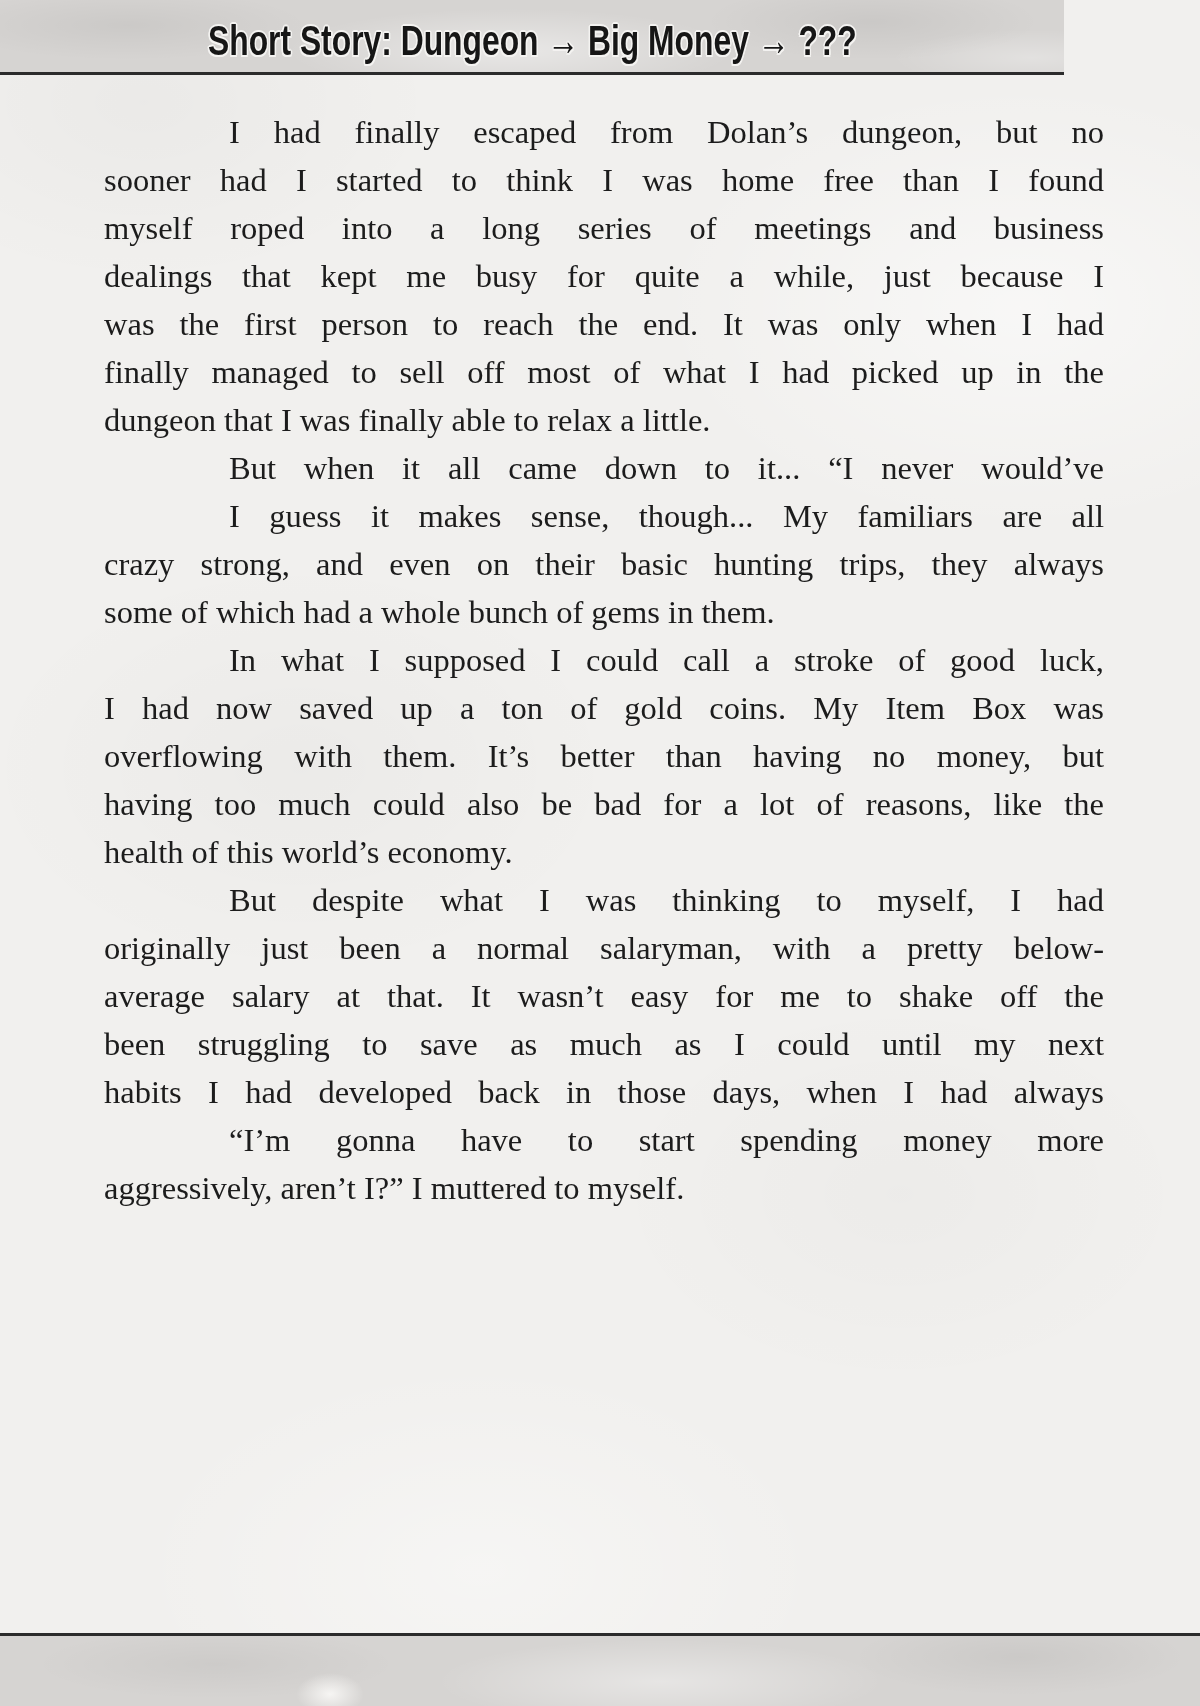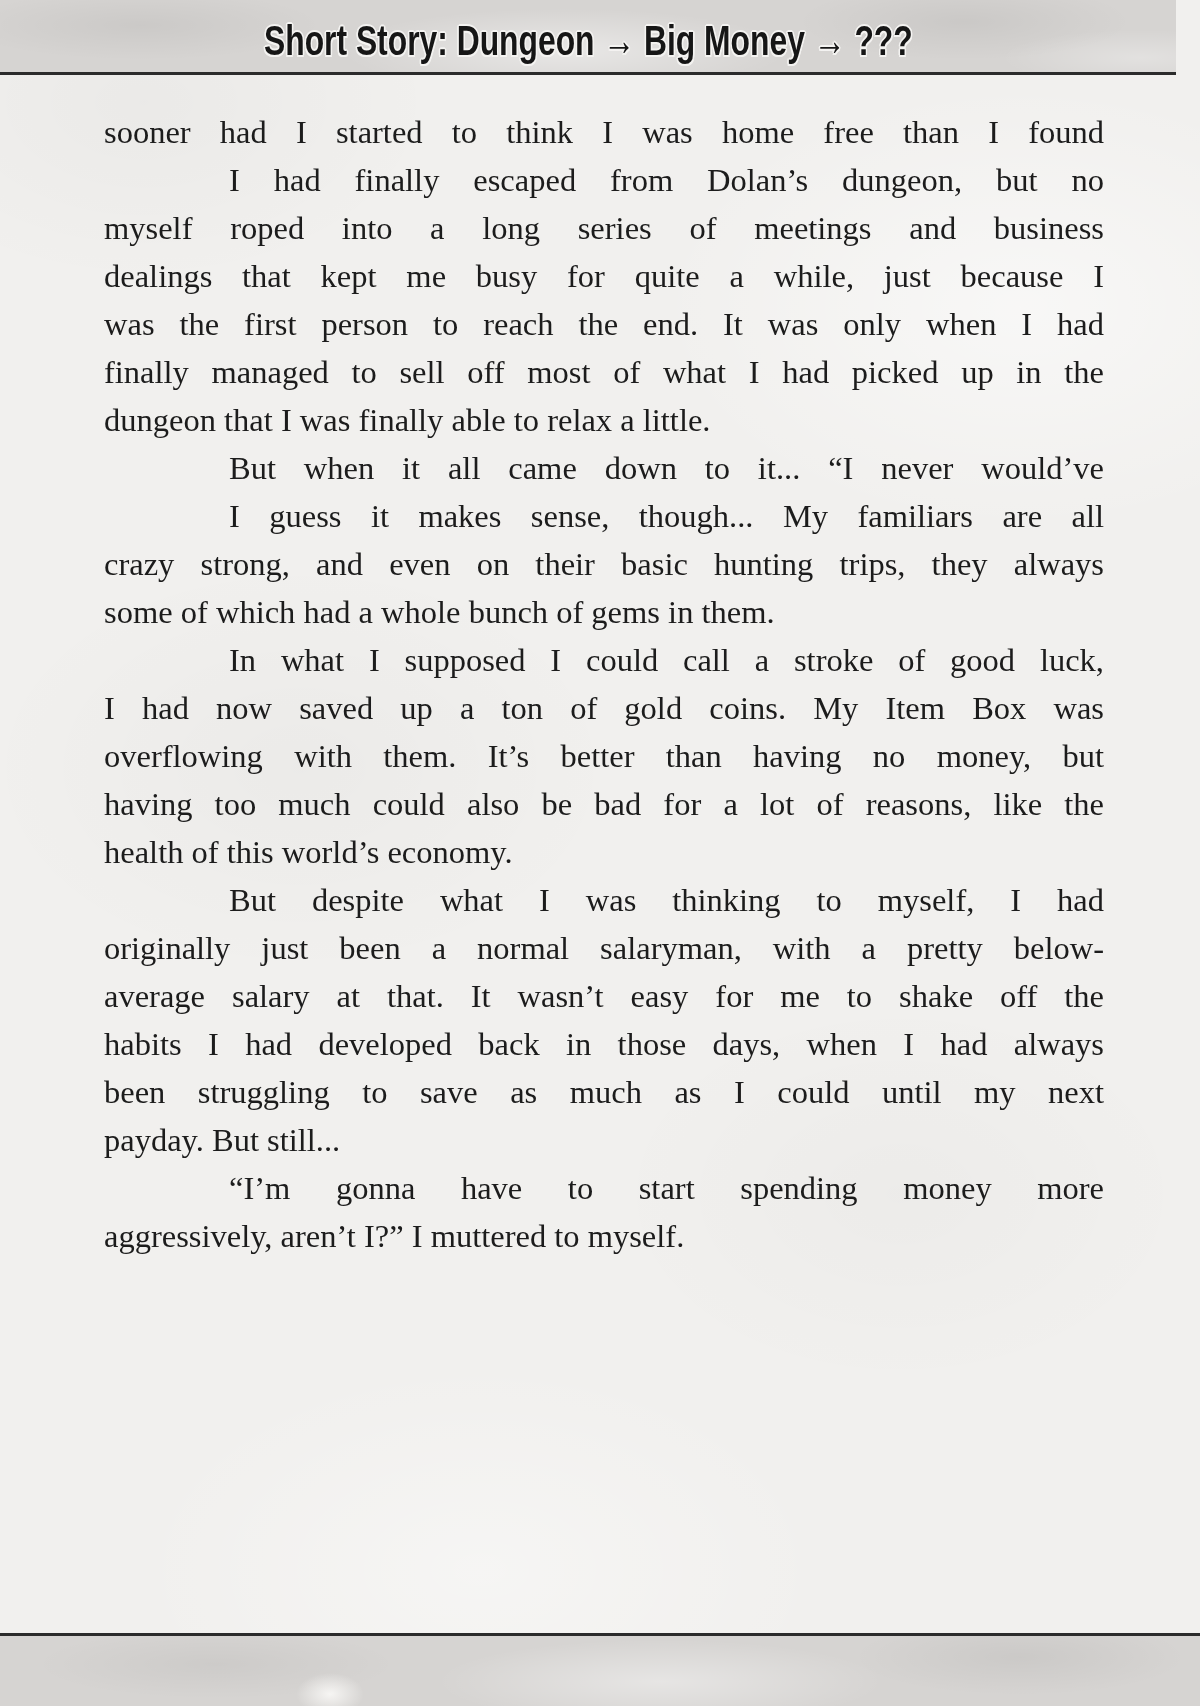--- a/index.html
+++ b/index.html
@@ -17,21 +17,21 @@
       radial-gradient(ellipse 420px 260px at 12% 6%, rgba(0,0,0,0.028), transparent 70%),
       radial-gradient(ellipse 520px 320px at 85% 18%, rgba(255,255,255,0.5), transparent 70%),
       radial-gradient(ellipse 460px 300px at 25% 45%, rgba(0,0,0,0.022), transparent 70%),
       radial-gradient(ellipse 420px 280px at 75% 70%, rgba(0,0,0,0.02), transparent 70%),
       radial-gradient(ellipse 500px 300px at 40% 92%, rgba(255,255,255,0.35), transparent 70%),
       var(--page-bg, #f1f0ee);
   }
   .header-band {
     position: absolute;
     top: 0; left: 0;
-    width: 1176px;
+    width: 1064px;
     height: 72px;
     border-bottom: 3px solid var(--rule, #2b2b2b);
     display: flex;
     align-items: center;
     justify-content: center;
     background:
       radial-gradient(ellipse 260px 50px at 12% 35%, rgba(0,0,0,0.05), transparent 70%),
       radial-gradient(ellipse 320px 60px at 48% 70%, rgba(255,255,255,0.45), transparent 70%),
       radial-gradient(ellipse 240px 55px at 82% 30%, rgba(0,0,0,0.055), transparent 70%),
       radial-gradient(ellipse 200px 40px at 97% 80%, rgba(255,255,255,0.3), transparent 70%),
@@ -98,22 +98,22 @@
 <body>
 
 <div class="page" style="--band-gray: #d6d4d2; --page-bg: #f1f0ee; --rule: #2b2b2b; --text: #1c1c1c; --title-color: #161616;">
   <div class="header-band">
     <div class="chapter-title">Short Story: Dungeon → Big Money → ???</div>
   </div>
 
   <div class="body-area">
     <div class="text-block" id="text-block">
         <div class="paragraph">
+          <div class="line indent"><span class="seg">I had finally escaped from Dolan’s dungeon, but no</span></div>
           <div class="line"><span class="seg">sooner had I started to think I was home free than I found</span></div>
-          <div class="line indent"><span class="seg">I had finally escaped from Dolan’s dungeon, but no</span></div>
           <div class="line"><span class="seg">myself roped into a long series of meetings and business</span></div>
           <div class="line"><span class="seg">dealings that kept me busy for quite a while, just because I</span></div>
           <div class="line"><span class="seg">was the first person to reach the end. It was only when I had</span></div>
           <div class="line"><span class="seg">finally managed to sell off most of what I had picked up in the</span></div>
           <div class="line last"><span class="seg">dungeon that I was finally able to relax a little.</span></div>
         </div>
         <div class="paragraph">
           <div class="line indent"><span class="seg">But when it all came down to it... “I never would’ve</span></div>
         </div>
         <div class="paragraph">
@@ -125,23 +125,22 @@
           <div class="line indent"><span class="seg">In what I supposed I could call a stroke of good luck,</span></div>
           <div class="line"><span class="seg">I had now saved up a ton of gold coins. My Item Box was</span></div>
           <div class="line"><span class="seg">overflowing with them. </span><span class="seg italic">It’s better than having no money, but</span></div>
           <div class="line"><span class="seg italic">having too much could also be bad for a lot of reasons, like the</span></div>
           <div class="line last"><span class="seg italic">health of this world’s economy.</span></div>
         </div>
         <div class="paragraph">
           <div class="line indent"><span class="seg">But despite what I was thinking to myself, I had</span></div>
           <div class="line"><span class="seg">originally just been a normal salaryman, with a pretty below-</span></div>
           <div class="line"><span class="seg">average salary at that. It wasn’t easy for me to shake off the</span></div>
+          <div class="line"><span class="seg">been struggling to save as much as I could until my next</span></div>
           <div class="line"><span class="seg">habits I had developed back in those days, when I had always</span></div>
-          <div class="line"><span class="seg">been struggling to save as much as I could until my next</span></div>
-          <div class="line last"><span class="seg">payday. But still...</span></div>
         </div>
         <div class="paragraph">
           <div class="line indent"><span class="seg">“I’m gonna have to start spending money more</span></div>
           <div class="line last"><span class="seg">aggressively, aren’t I?” I muttered to myself.</span></div>
         </div>
       </div>
   </div>
 
   <div class="footer-band"></div>
 </div>

